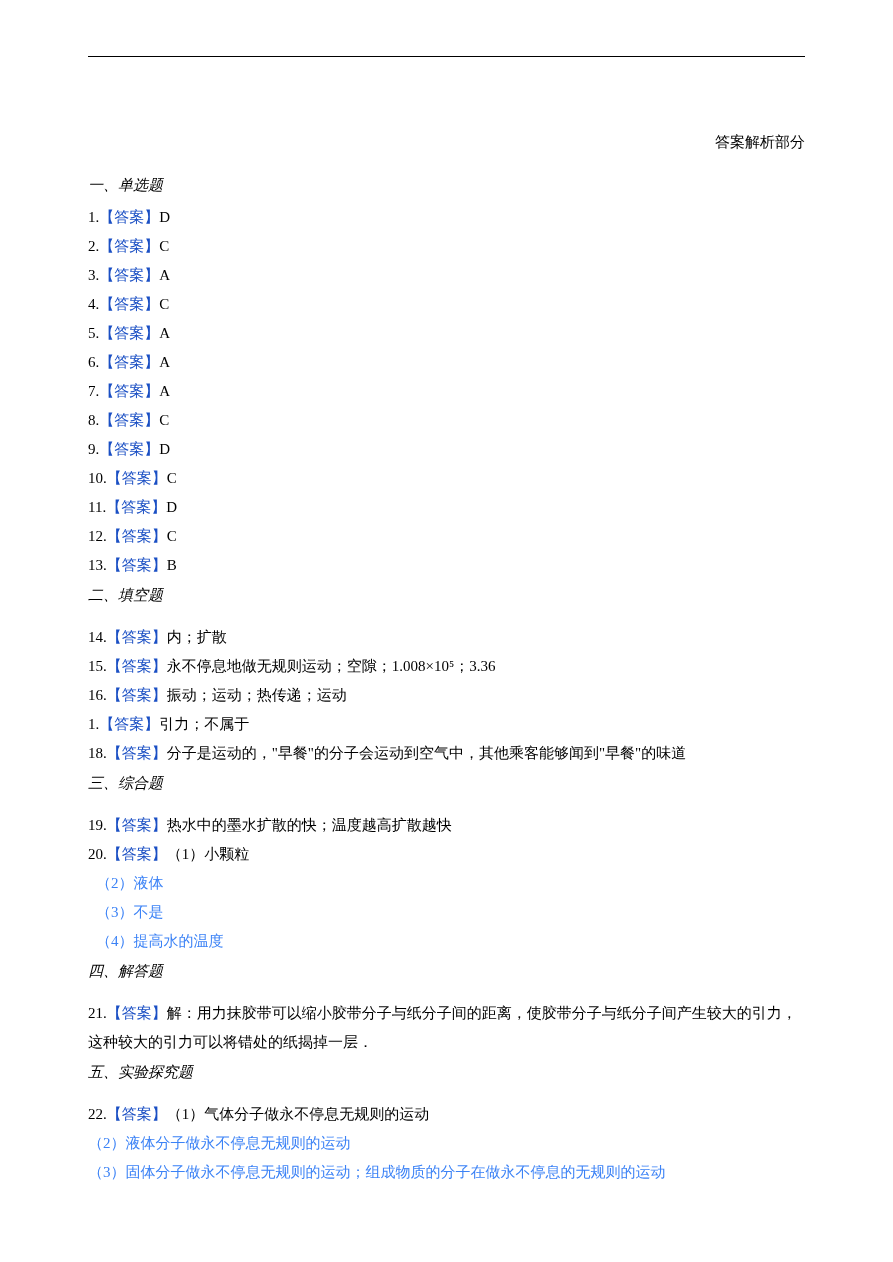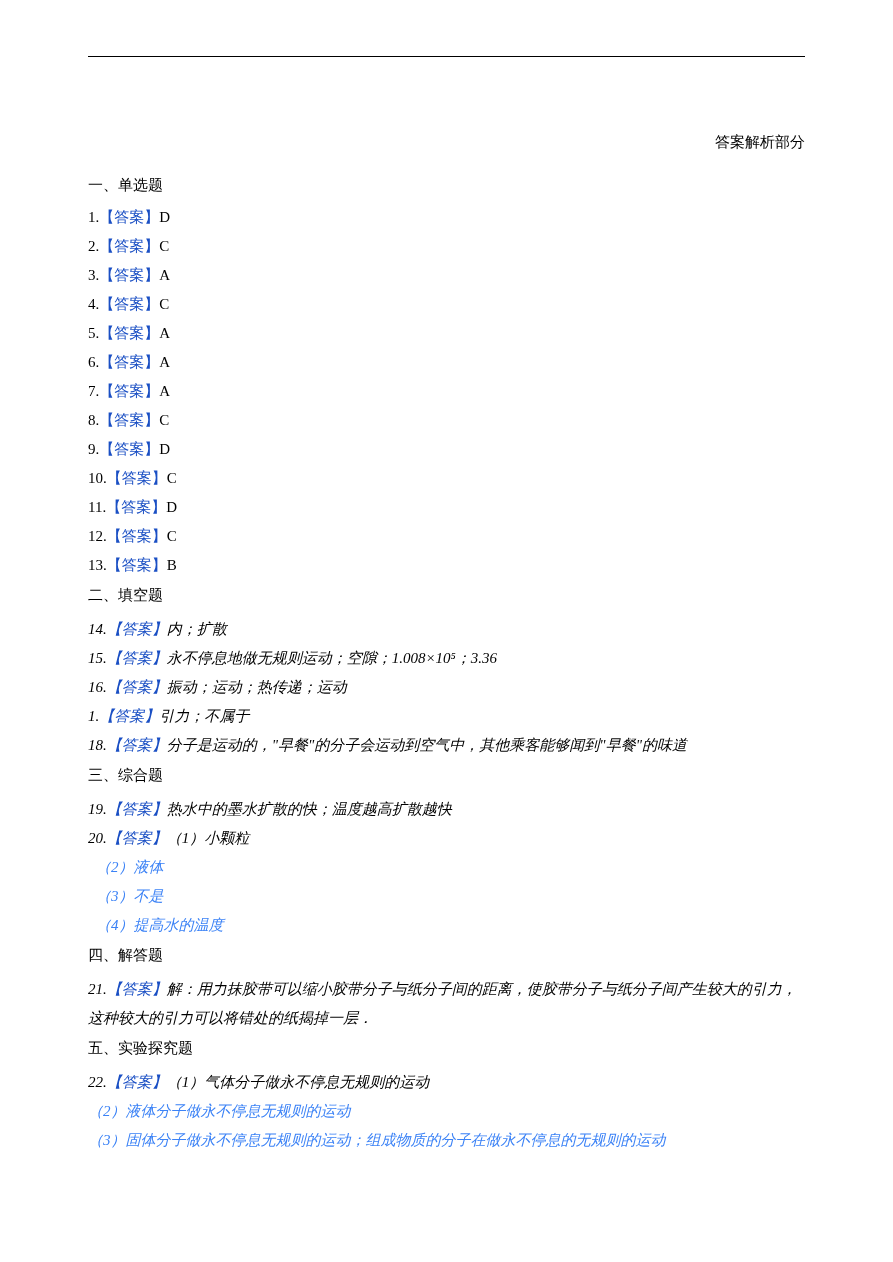--- a/index.html
+++ b/index.html
@@ -21,41 +21,41 @@
       text-align: right;
       font-size: 15px;
       color: #000;
       margin-bottom: 24px;
     }
     .section-heading {
       font-size: 15px;
       color: #000;
       margin-bottom: 8px;
       margin-top: 6px;
+      font-style: italic;
     }
     .line {
       font-size: 15px;
       color: #000;
       line-height: 29px;
     }
     .num {
       color: #000;
     }
     .ans-tag {
       color: #1a4fc4;
     }
     .ans-text {
       color: #000;
     }
     .block-tight .line {
       line-height: 29px;
     }
     .gap-top {
-      margin-top: 10px;
-      font-style: italic;
+      margin-top: 18px;
     }
     .sub {
       font-size: 15px;
       color: #3b82f6;
       line-height: 29px;
       padding-left: 8px;
     }
   </style>
 </head>
 <body>

